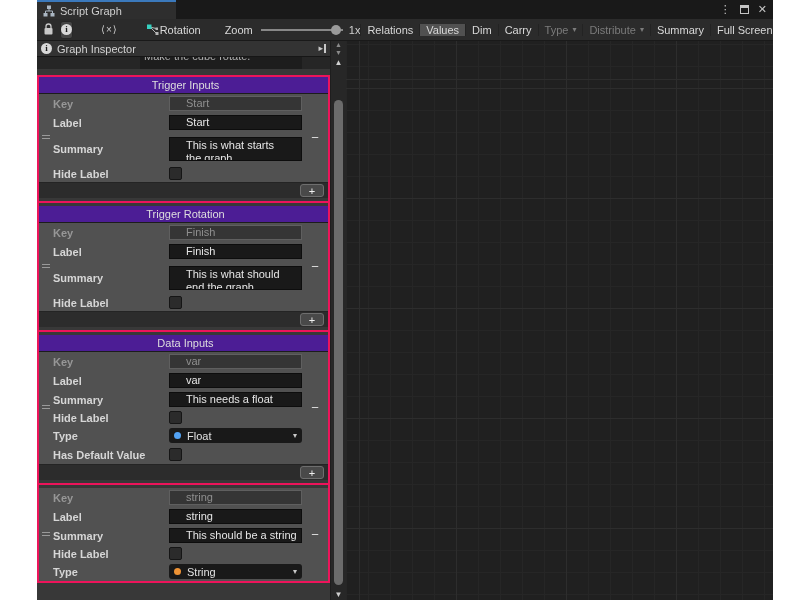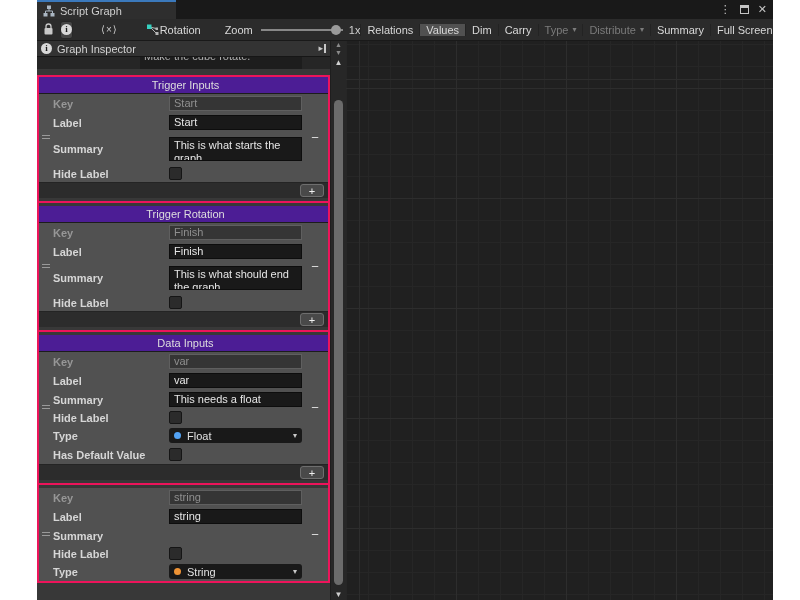--- a/index.html
+++ b/index.html
@@ -57,21 +57,21 @@
   .sec-title { height:17px; line-height:17px; background:#4c1d95; border-bottom:1px solid #1c1c1c;
     padding-left:4px; color:#dedede;text-align:center; }
   .sec-body { background:#515151; }
   .item { position:relative; }
   .row { position:relative; display:flex; align-items:center; height:19px; padding:0 26px 0 14px; }
   .row.short { height:17px; }
   .row.tall { height:33px; }
   .row label { width:116px; color:#d6d6d6; flex:none;font-weight:bold; }
   .row.dim label { color:#979797; }
   .field { flex:1; height:15px; line-height:13px; background:#191919; border:1px solid #0d0d0d;
-    border-radius:0; padding:0 4px; color:#e6e6e6; overflow:hidden; white-space:nowrap; }
+    border-radius:0; padding:0 16px; color:#e6e6e6; overflow:hidden; white-space:nowrap; }
   .field.disabled { background:#353535; border:1px solid #5f5f5f; color:#8f8f8f; }
   .field.multiline { height:24px; line-height:13px; white-space:normal; padding-top:1px; }
   .checkbox { width:13px; height:13px; background:#2b2b2b; border:1px solid #151515; border-radius:2px; }
   .dropdown { flex:1; height:15px; background:#191919; border-radius:3px; display:flex; align-items:center;
     padding:0 5px; gap:6px; color:#e2e2e2; }
   .dropdown .dot { width:7px; height:7px; border-radius:50%; flex:none; }
   .dropdown .dd-caret { margin-left:auto; font-size:8px; color:#c8c8c8; }
   .drag-handle { position:absolute; left:3px; top:50%; margin-top:-3px; width:8px; z-index:2; }
   .drag-handle i { display:block; height:1px; background:#9a9a9a; margin-bottom:2px; }
   .minus { position:absolute; right:5px; top:50%; margin-top:-8px; width:16px; height:16px; z-index:2;
@@ -332,20 +332,21 @@
             <div class="row dim">
               <label>Key</label>
               <div class="field disabled">string</div>
             </div>
             <div class="row">
               <label>Label</label>
               <div class="field">string</div>
             </div>
             <div class="row">
               <label>Summary</label>
+              <div class="field">This should be a string</div>
             </div>
             <div class="row short">
               <label>Hide Label</label>
               <span class="checkbox"></span>
             </div>
             <div class="row">
               <label>Type</label>
               <div class="dropdown">
                 <span class="dot" style="background-color: rgb(239, 147, 53);"></span>
                 <span>String</span>

